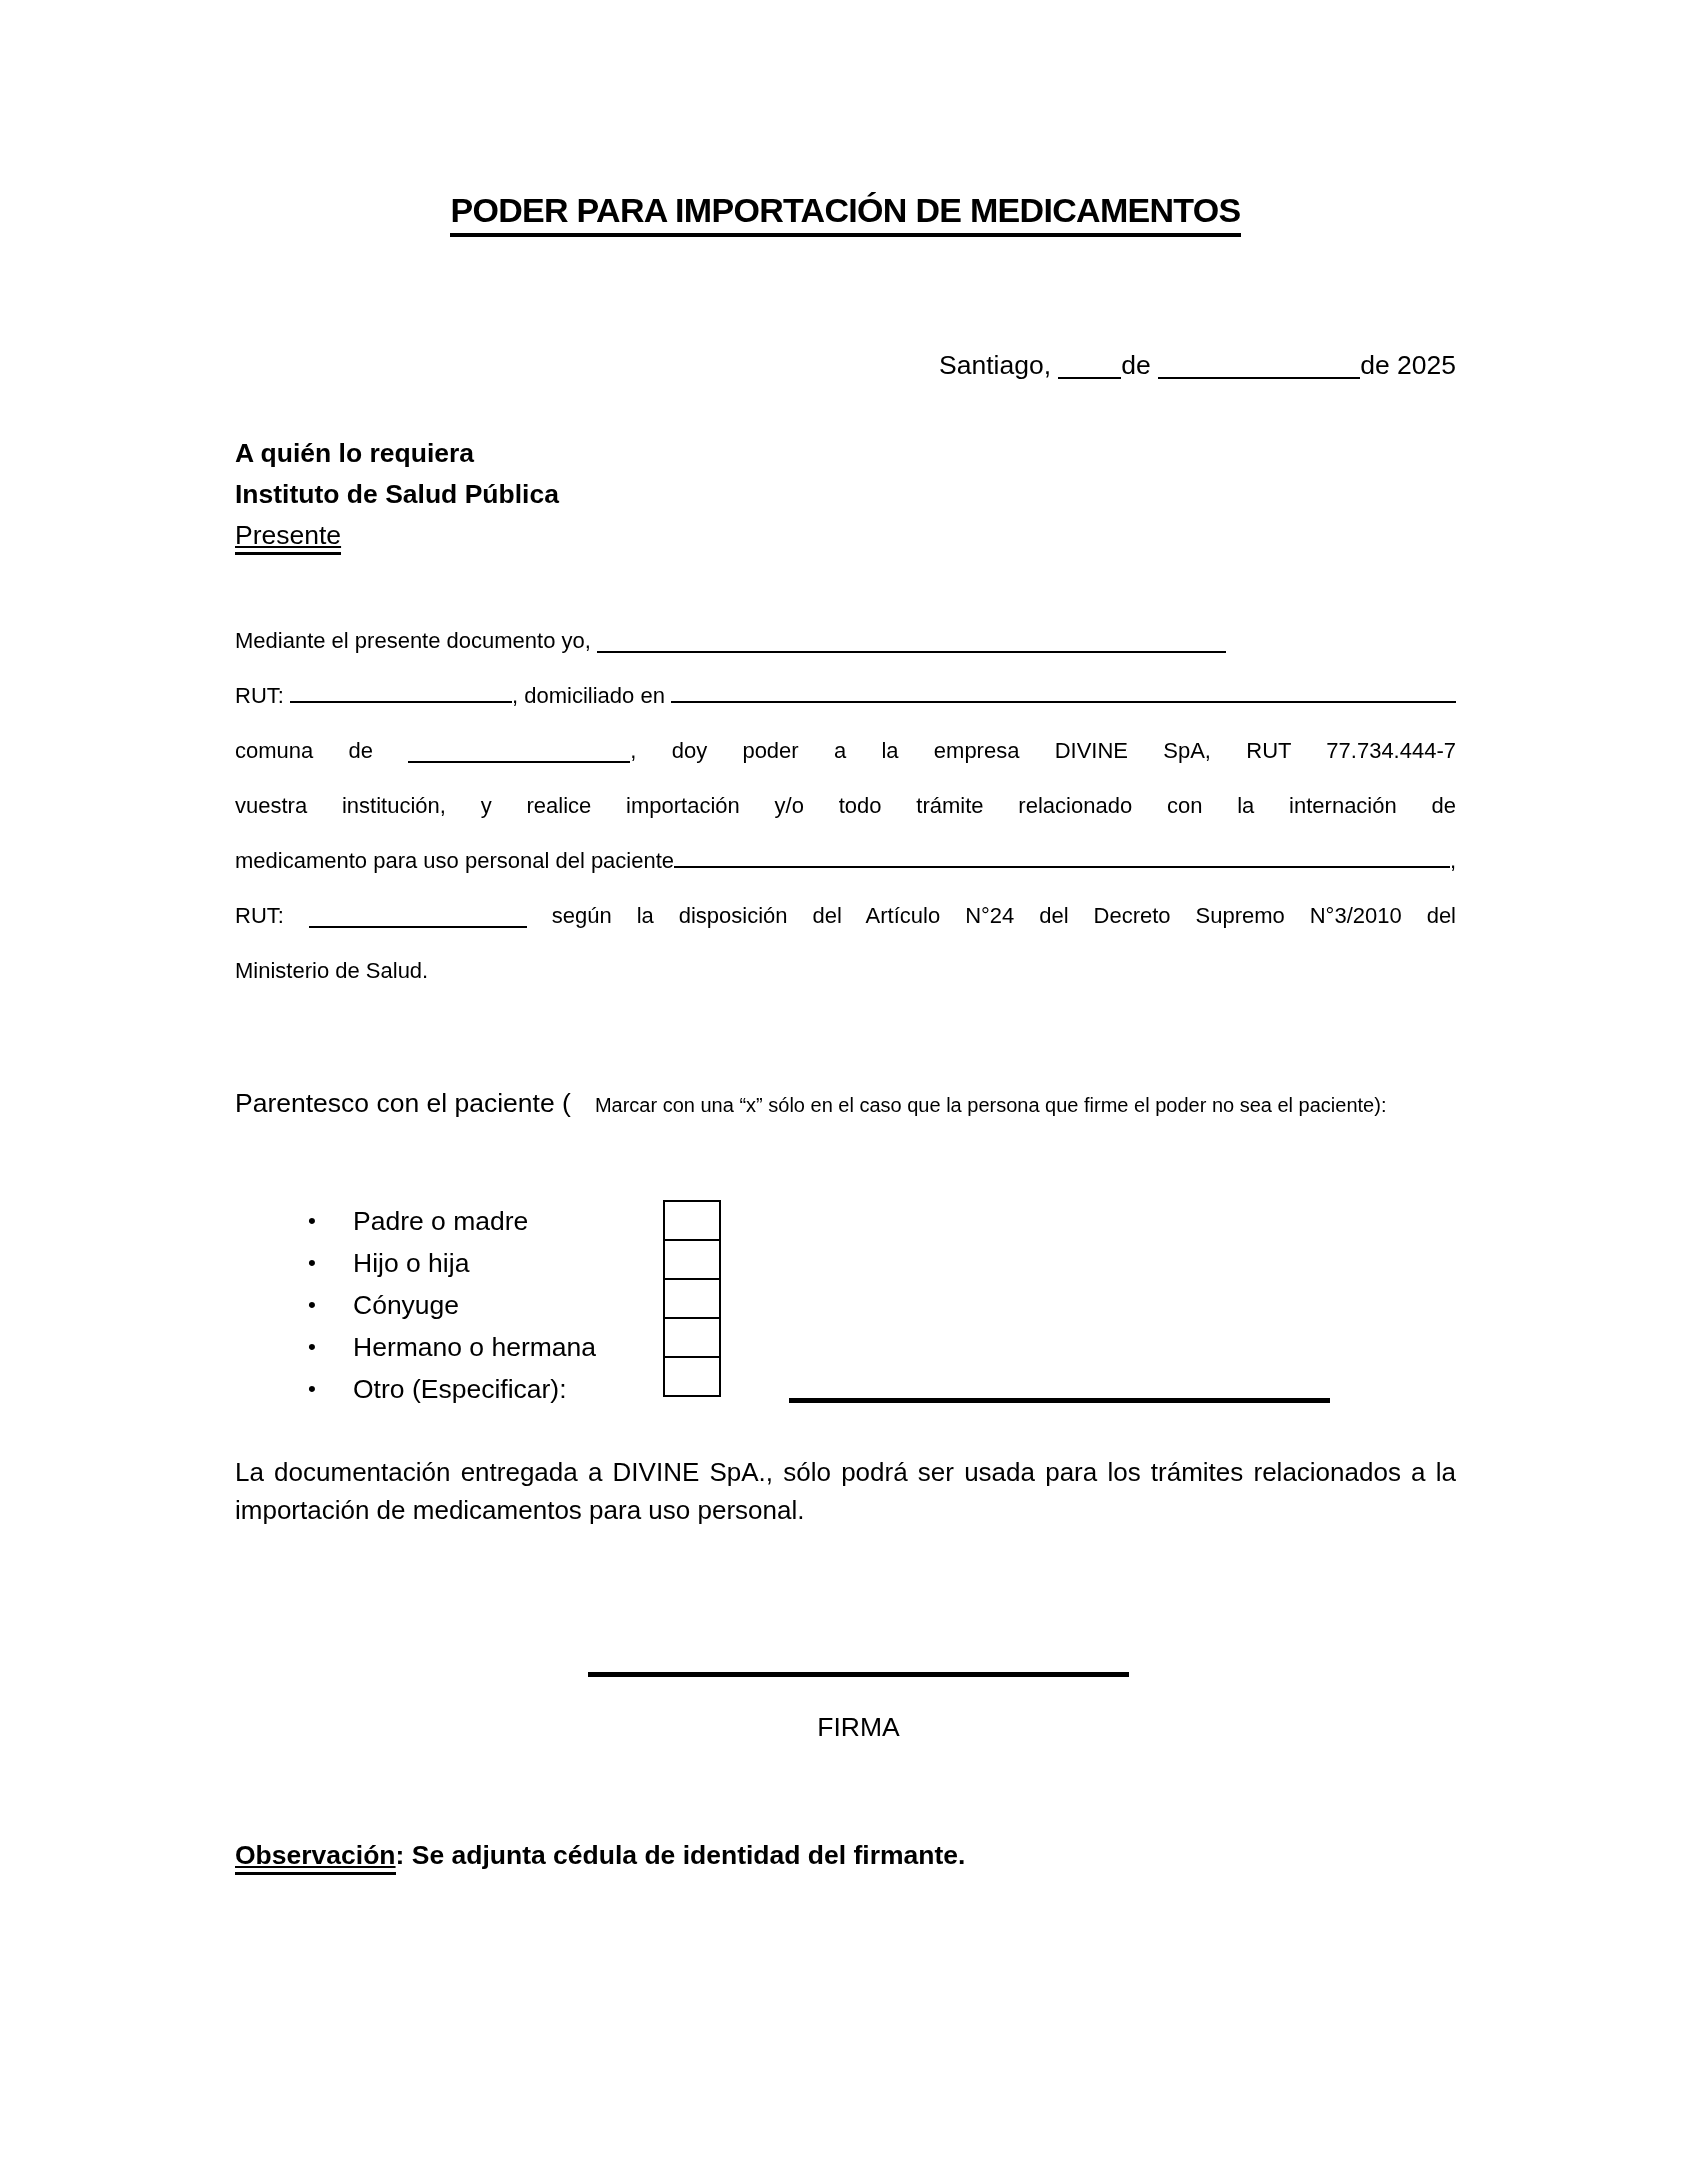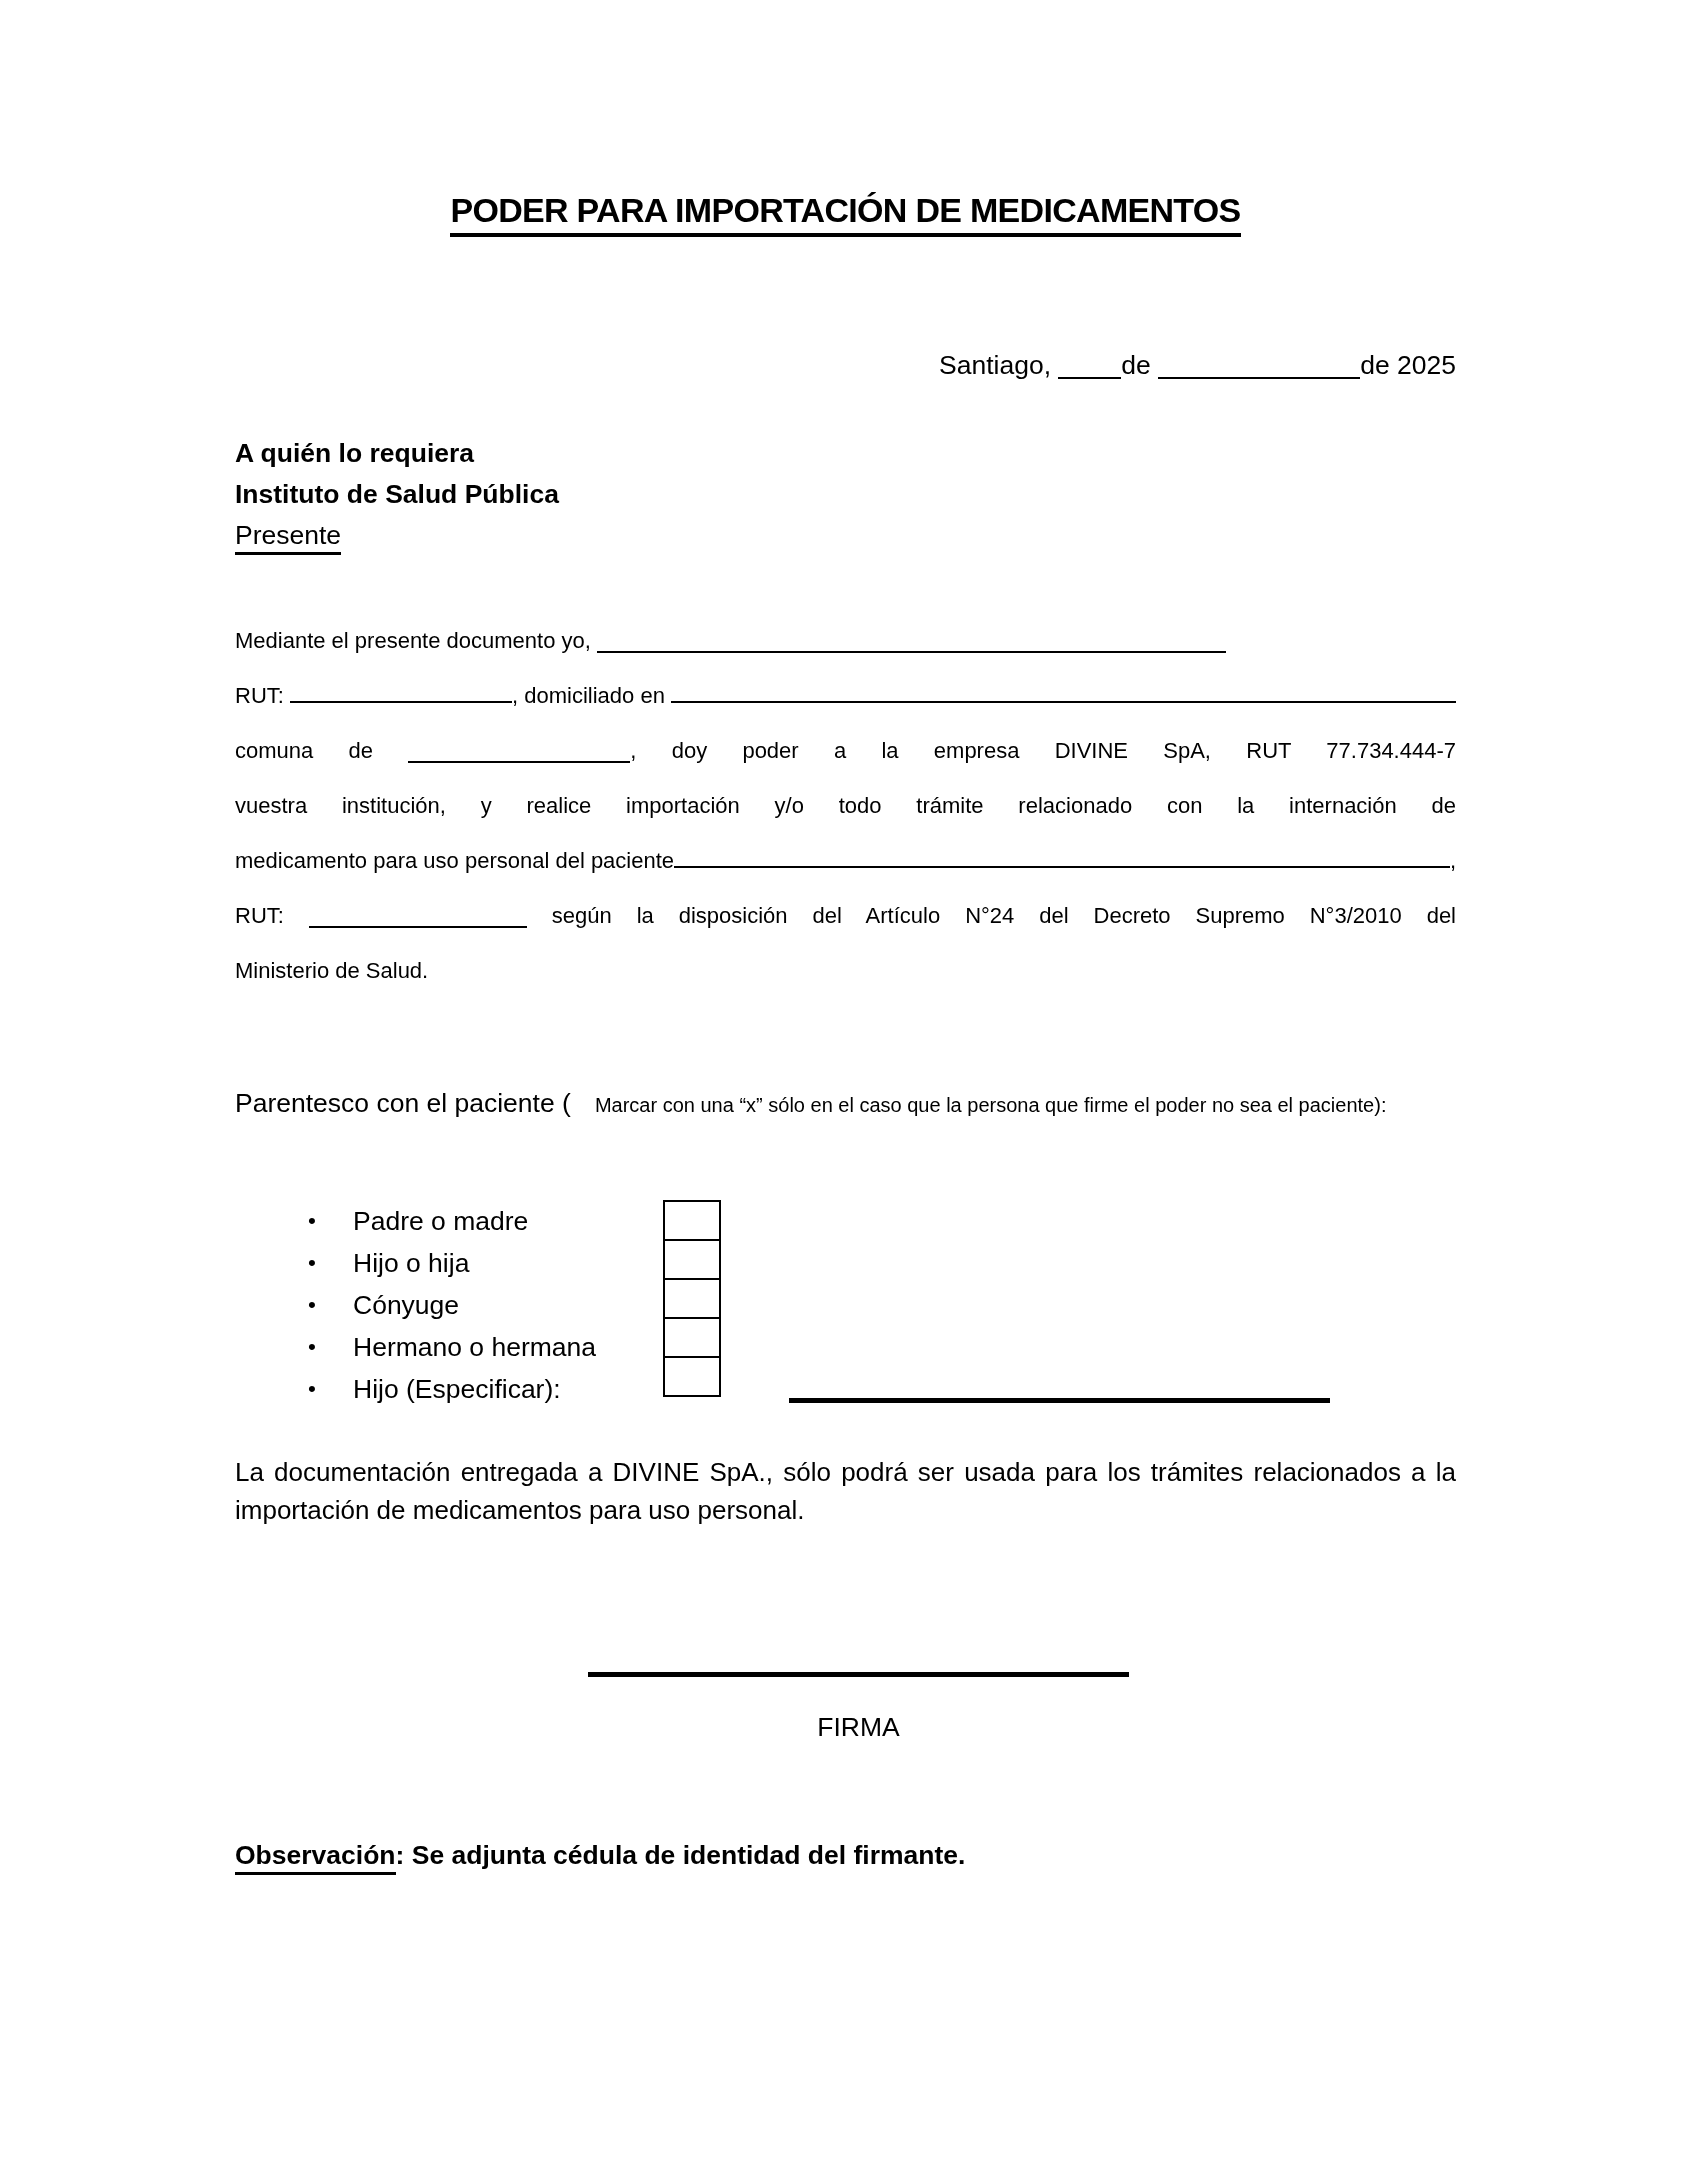--- a/index.html
+++ b/index.html
@@ -44,20 +44,21 @@
   }
 
   
   #recipient { top: 413px; font-size: 26.5px; line-height: 41px; margin-top: 20px; }
   .bold { font-weight: bold; }
   .u-thick {
     display: inline-block;
     line-height: 1.12;
     border-bottom: 3.3px solid #000;
     padding-bottom: 1.3px;
+    text-decoration: underline;
   }
 
   
   #body-paragraph { top: 613px; font-size: 22px; line-height: 55px; }
   .bline { height: 55px; }
   .bline.left  { white-space: pre; }
   .bline.justify { text-align: justify; text-align-last: justify; }
   .bline.flex { display: flex; align-items: baseline; }
   .bline.flex .t { white-space: pre; }
   .fill {
@@ -157,21 +158,21 @@
       <div class="bullet-item">
         <span class="bullet-dot">•</span>
         <span>Cónyuge</span>
       </div>
       <div class="bullet-item">
         <span class="bullet-dot">•</span>
         <span>Hermano o hermana</span>
       </div>
       <div class="bullet-item">
         <span class="bullet-dot">•</span>
-        <span>Hijo (Especificar):</span>
+        <span>Otro (Especificar):</span>
       </div>
     </div>
   <div id="checkbox-col">
       <div class="checkbox-cell"></div>
       <div class="checkbox-cell"></div>
       <div class="checkbox-cell"></div>
       <div class="checkbox-cell"></div>
       <div class="checkbox-cell"></div>
     </div>
   <div id="otro-blank"></div>

